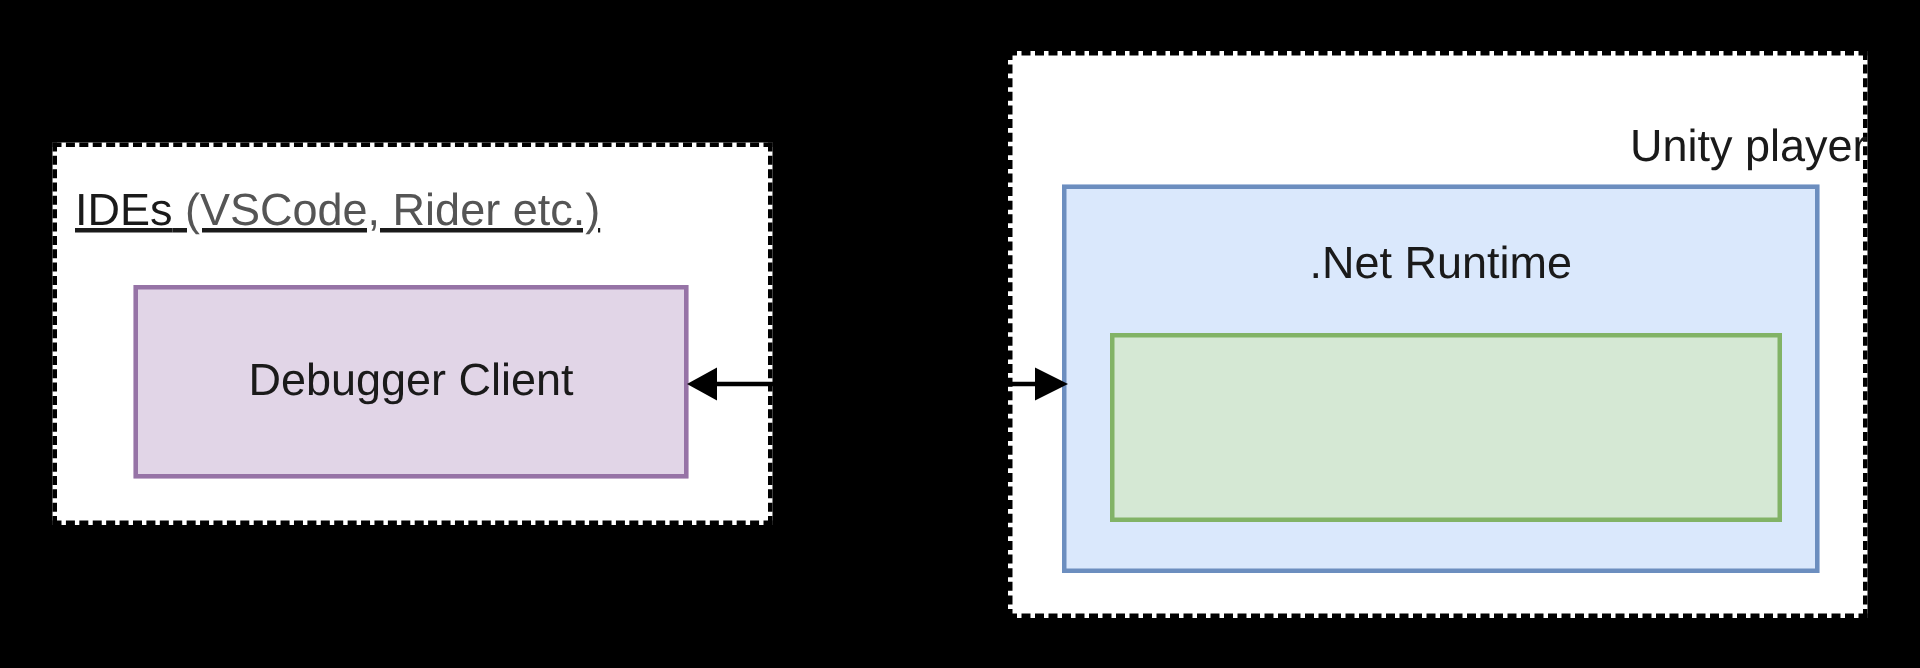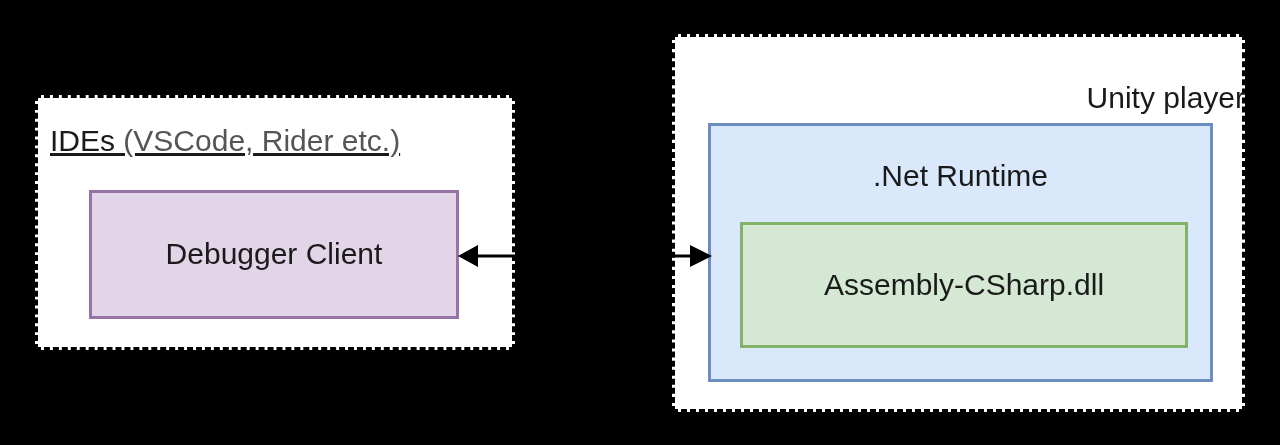--- a/index.html
+++ b/index.html
@@ -90,21 +90,20 @@
   <div class="group-box" style="left:672px; top:34px; width:573px; height:378px;"></div>
 
   <div class="group-title" style="left:672px; top:61px; width:573px; text-align:right;margin-top:20px;">Unity player</div>
 
   <div class="node-box node-runtime" style="left:708px; top:123px; width:505px; height:259px;"></div>
 
   <div class="node-label" style="left:708px; top:159px; width:505px;text-align:center;">.Net Runtime</div>
 
   <div class="node-box node-assembly" style="left:740px; top:222px; width:448px; height:126px;"></div>
 
-  <div class="node-label" style="left:740px; top:268px; width:448px;">Assembly-CSharp.dll</div>
 
   <svg class="arrow-svg" style="left:450px; top:235px;" width="75" height="42" viewBox="0 0 75 42">
     <line x1="70" y1="21" x2="24" y2="21" stroke="#000000" stroke-width="3"></line>
     <polygon points="8,21 28,10 28,32" fill="#000000"></polygon>
   </svg>
 
   <svg class="arrow-svg" style="left:662px; top:235px;" width="60" height="42" viewBox="0 0 60 42">
     <line x1="2" y1="21" x2="30" y2="21" stroke="#000000" stroke-width="3"></line>
     <polygon points="50,21 28,10 28,32" fill="#000000"></polygon>
   </svg>

